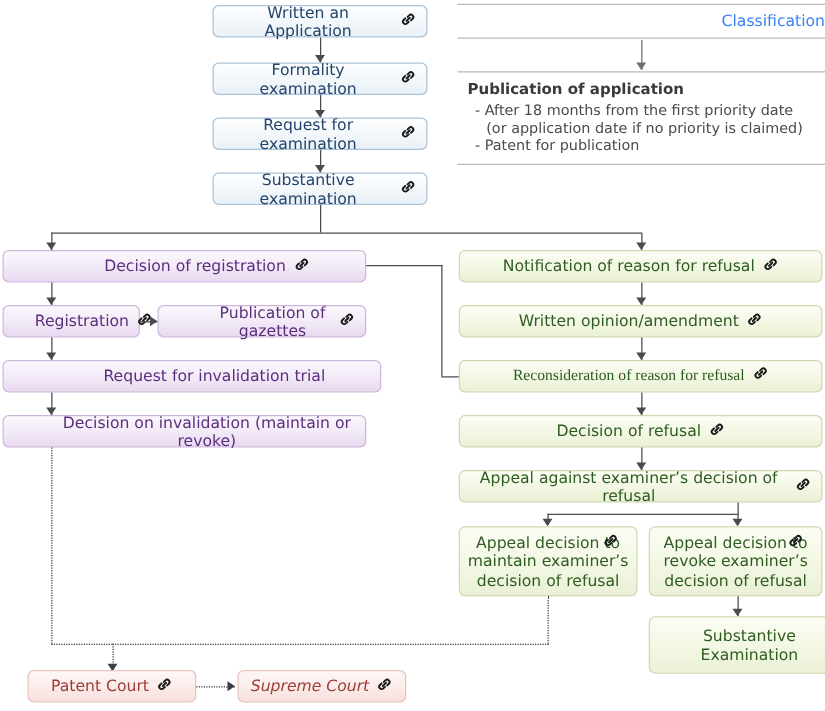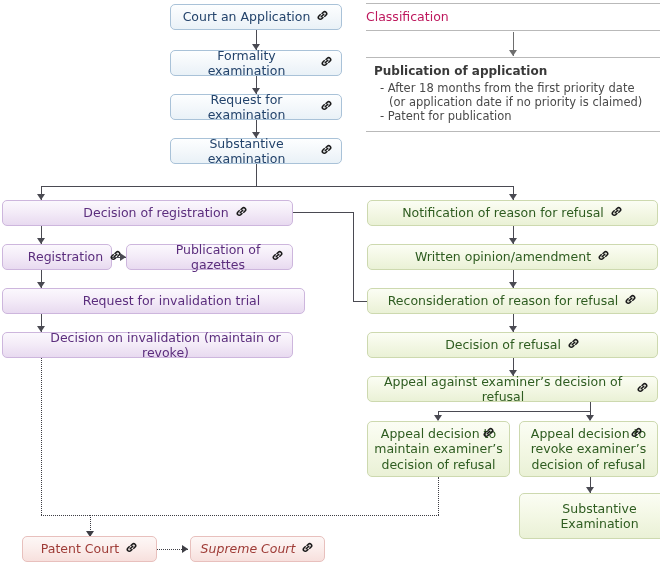--- a/index.html
+++ b/index.html
@@ -48,22 +48,22 @@
   
   .n-pink{
     border:1px solid #e8c0bd;
     background:linear-gradient(to bottom,#fdf7f6 0%,#fbeeec 45%,#f7e0dd 100%);
     color:#9e3b36;
   }
 
   
   .panel-rule{position:absolute;height:1px;background:#b9b9b9;}
   .panel-title{
-    position:absolute;font-size:12.5px;color:#be185d;
-    text-align:left;
+    position:absolute;font-size:12.5px;color:#3b82f6;
+    text-align:right;
   }
   .panel-body{
     position:absolute;font-size:11.5px;color:#4a4a4a;line-height:1.42;
     text-align:left;white-space:pre-line;
   }
 
   
   .ln{position:absolute;background:#4a4a52;}
   .lnv{width:1px;}
   .lnh{height:1px;}
@@ -80,21 +80,21 @@
   }
   .arw-grey{border-top:6px solid #6e6e6e;}
   .arw-dot{border-top:6px solid #3d3d44;}
 </style>
 </head>
 <body>
 
 <div id="canvas">
 
   <div class="node n-blue" style="left:170px;top:4px;width:172px;height:26px;">
-    <span class="lbl">Court an Application</span>
+    <span class="lbl">Written an Application</span>
     <span class="ico">
       <svg width="13" height="13" viewBox="0 0 16 16">
           <g fill="none" stroke="#1a1a1a" stroke-width="1.9" stroke-linecap="round">
             <path d="M6.4 9.6 9.6 6.4"></path>
             <path d="M5.2 7.0 3.6 8.6a2.4 2.4 0 0 0 3.4 3.4l1.6-1.6"></path>
             <path d="M10.8 9.0l1.6-1.6a2.4 2.4 0 0 0-3.4-3.4L7.4 5.6"></path>
           </g>
         </svg>
     </span>
   </div>
@@ -260,21 +260,21 @@
             <path d="M5.2 7.0 3.6 8.6a2.4 2.4 0 0 0 3.4 3.4l1.6-1.6"></path>
             <path d="M10.8 9.0l1.6-1.6a2.4 2.4 0 0 0-3.4-3.4L7.4 5.6"></path>
           </g>
         </svg>
     </span>
   </div>
 
   <div class="ln lnv" style="left:513px;top:270px;height:18px;"></div>
   <div class="arw arw-d" style="left:509px;top:282px;"></div>
 
-  <div class="node n-green" style="left:367px;top:288px;width:291px;height:26px;">
+  <div class="node n-green" style="left:367px;top:288px;width:291px;height:26px;font-family:Liberation Serif, serif;">
     <span class="lbl">Reconsideration of reason for refusal</span>
     <span class="ico">
       <svg width="13" height="13" viewBox="0 0 16 16">
           <g fill="none" stroke="#1a1a1a" stroke-width="1.9" stroke-linecap="round">
             <path d="M6.4 9.6 9.6 6.4"></path>
             <path d="M5.2 7.0 3.6 8.6a2.4 2.4 0 0 0 3.4 3.4l1.6-1.6"></path>
             <path d="M10.8 9.0l1.6-1.6a2.4 2.4 0 0 0-3.4-3.4L7.4 5.6"></path>
           </g>
         </svg>
     </span>

